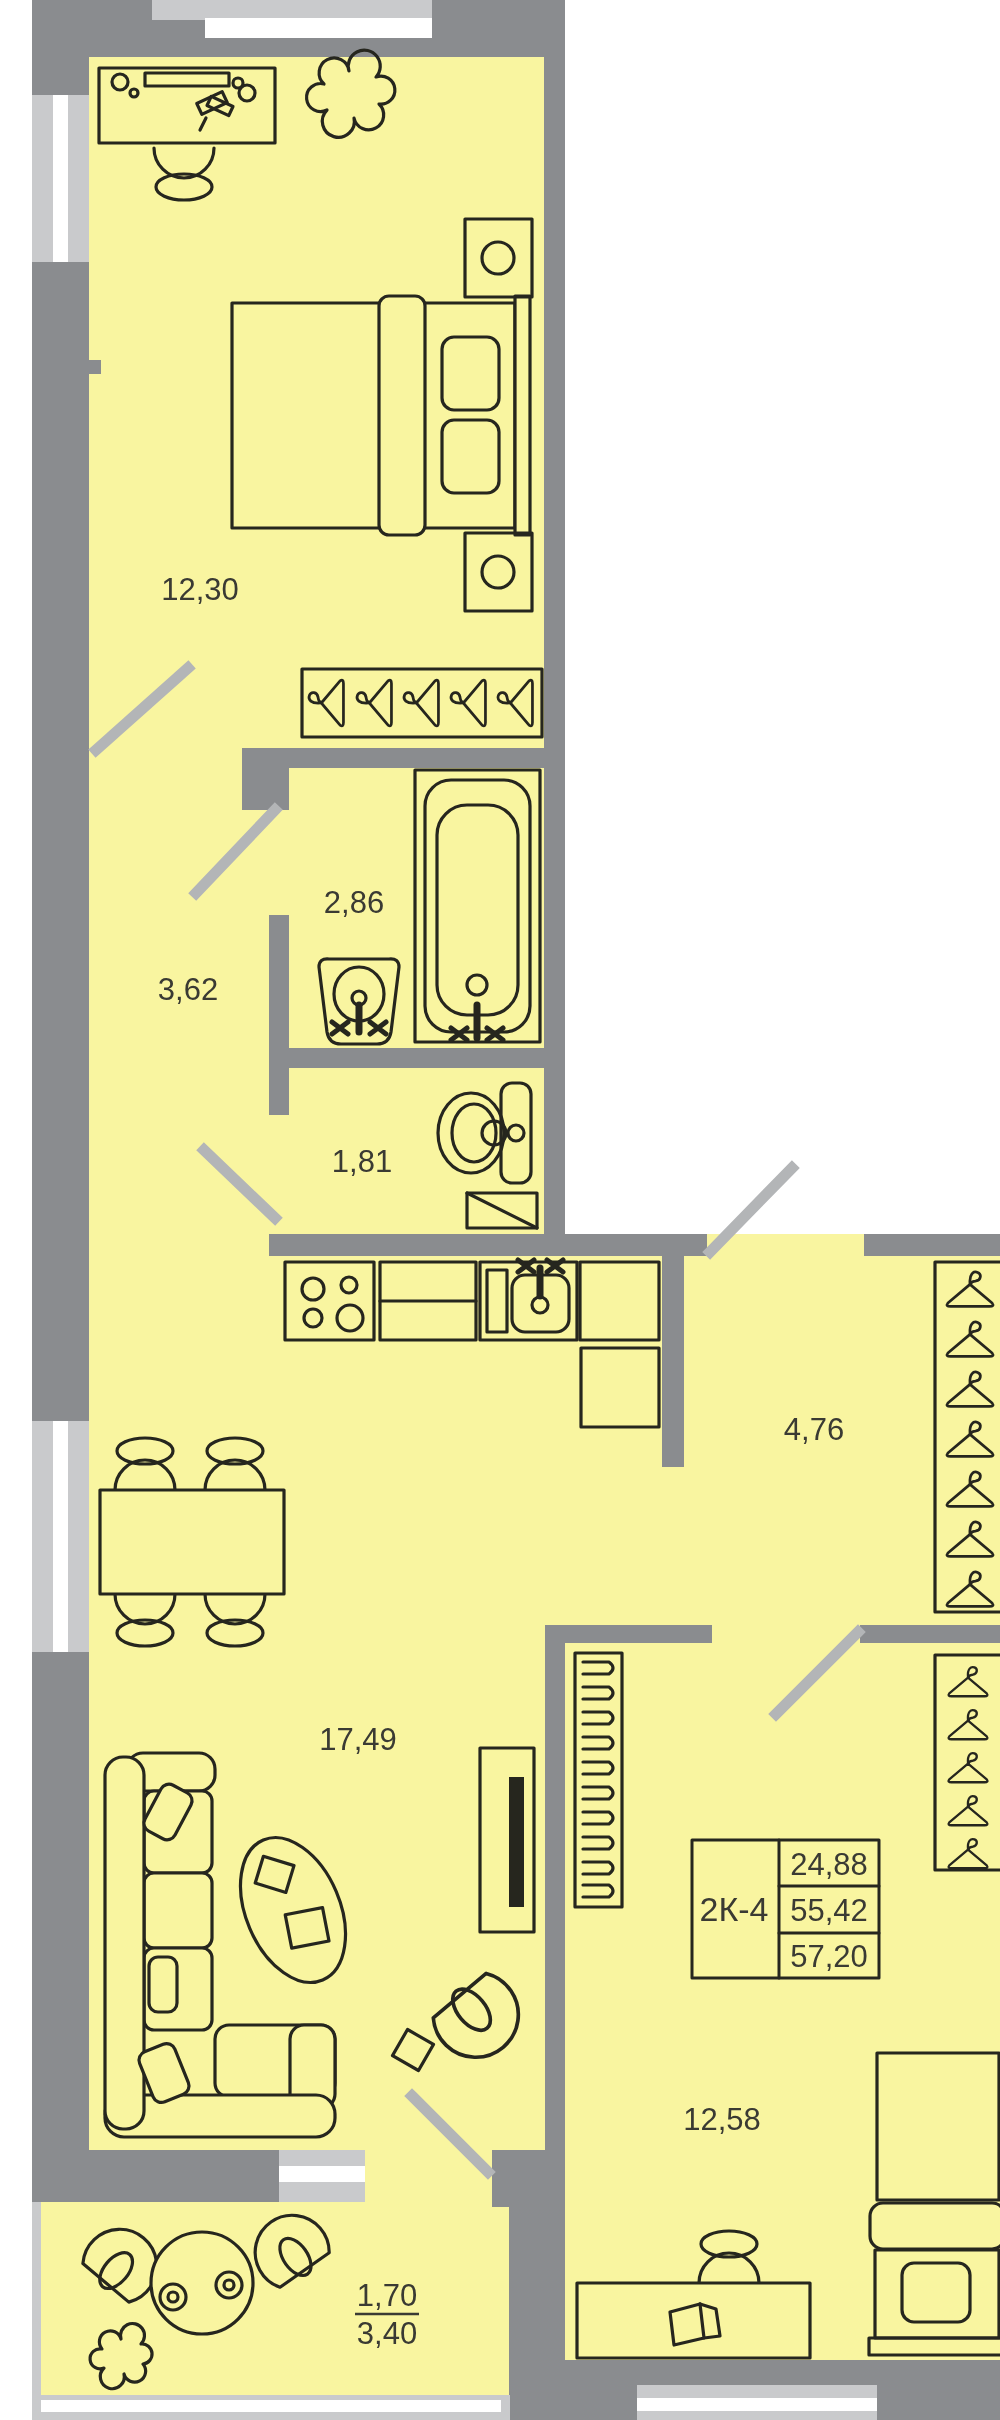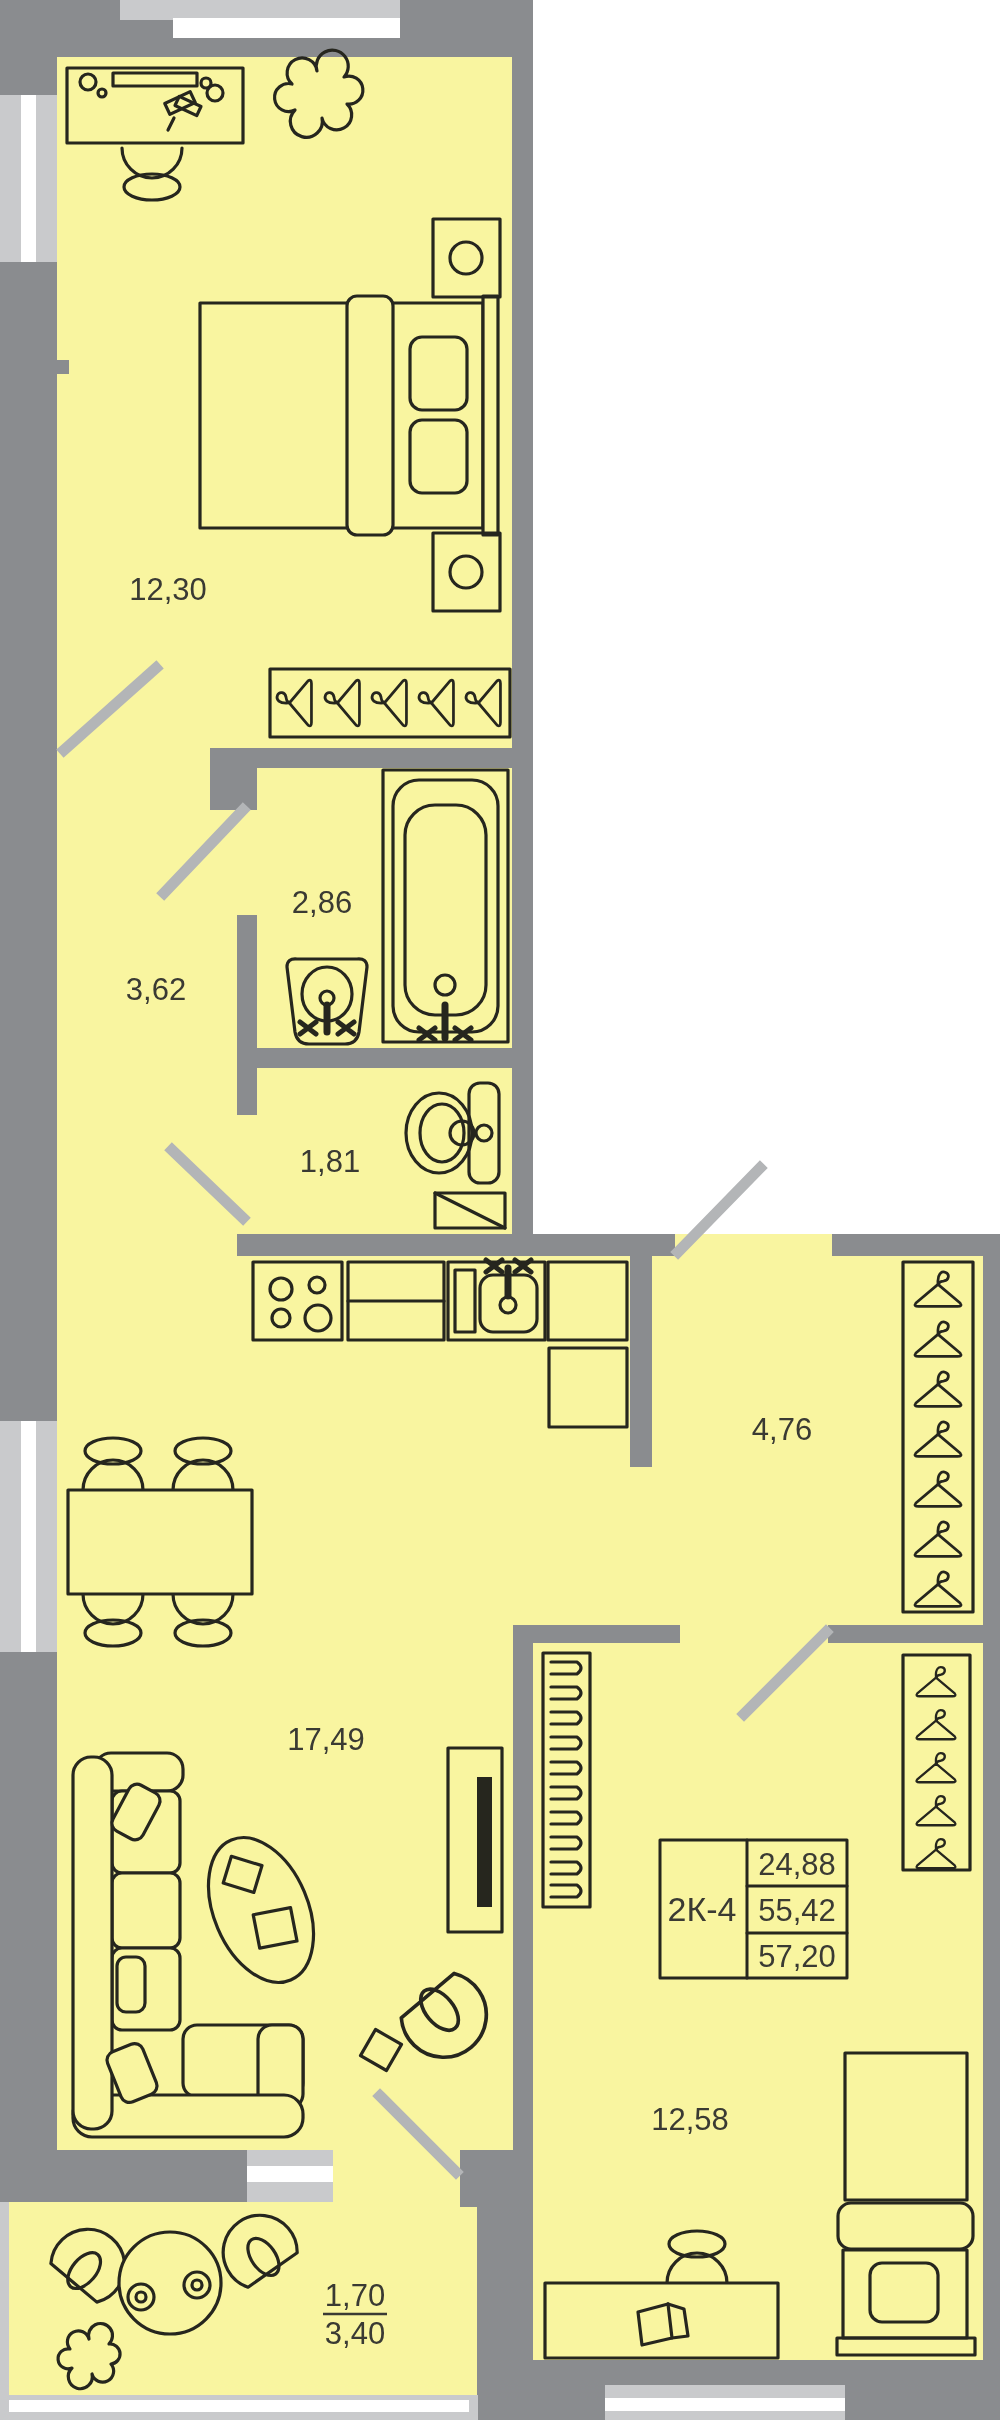--- a/index.html
+++ b/index.html
@@ -1,16 +1,16 @@
 <!DOCTYPE html>
 <html><head>
 <meta charset="utf-8">
 <style>
   html,body{margin:0;padding:0;background:#ffffff;}
-  .plan-wrap{width:796px;height:2420px;position:relative;background:#ffffff;}
+  .plan-wrap{width:796px;height:2420px;position:relative;background:#ffffff;padding-left:32px;}
   svg{display:block;}
   .floor{fill:#F9F5A0;}
   .wall{fill:#8A8C8F;}
   .lite{fill:#C9CACC;}
   .wht{fill:#FFFFFF;}
   .o{stroke:#26261E;stroke-width:3.2;fill:none;stroke-linejoin:round;stroke-linecap:round;}
   .of{stroke:#26261E;stroke-width:3.2;fill:#F9F5A0;stroke-linejoin:round;stroke-linecap:round;}
   .blk{fill:#26261E;stroke:none;}
   .leaf{stroke:#B3B5B7;stroke-width:11;stroke-linecap:square;}
   .lbl{font-family:"Liberation Sans", sans-serif;font-size:31px;fill:#3a3a33;}

